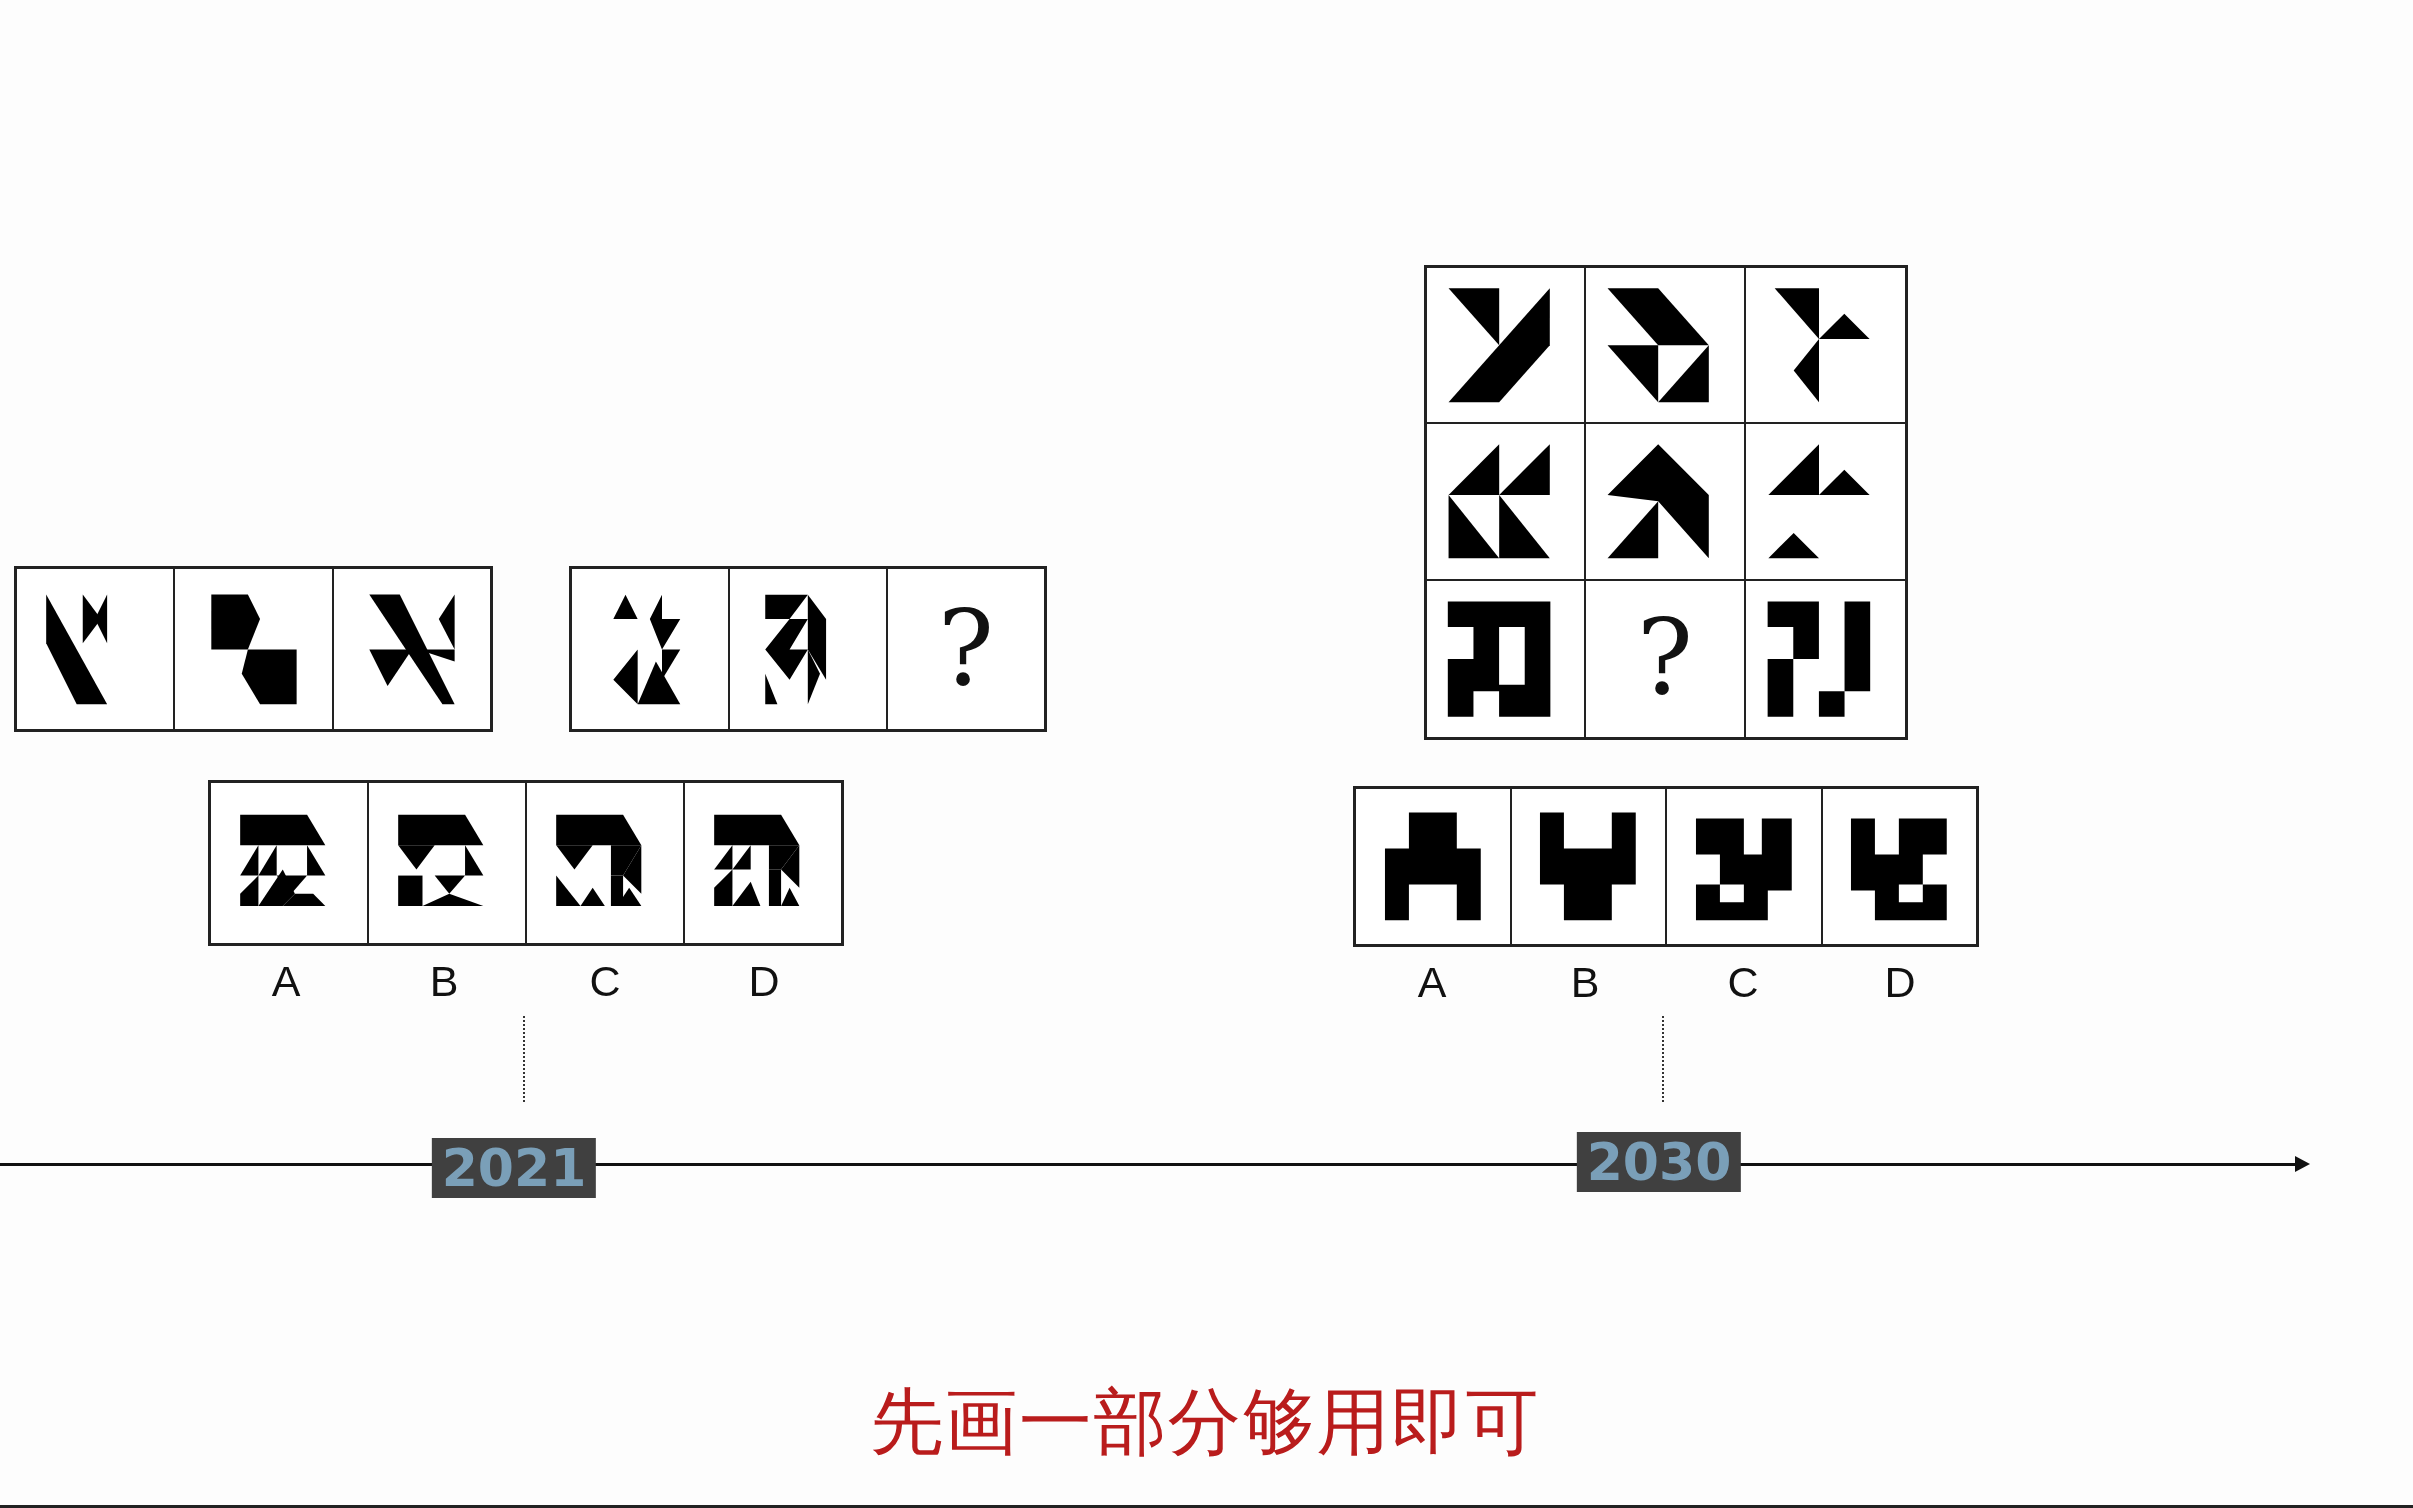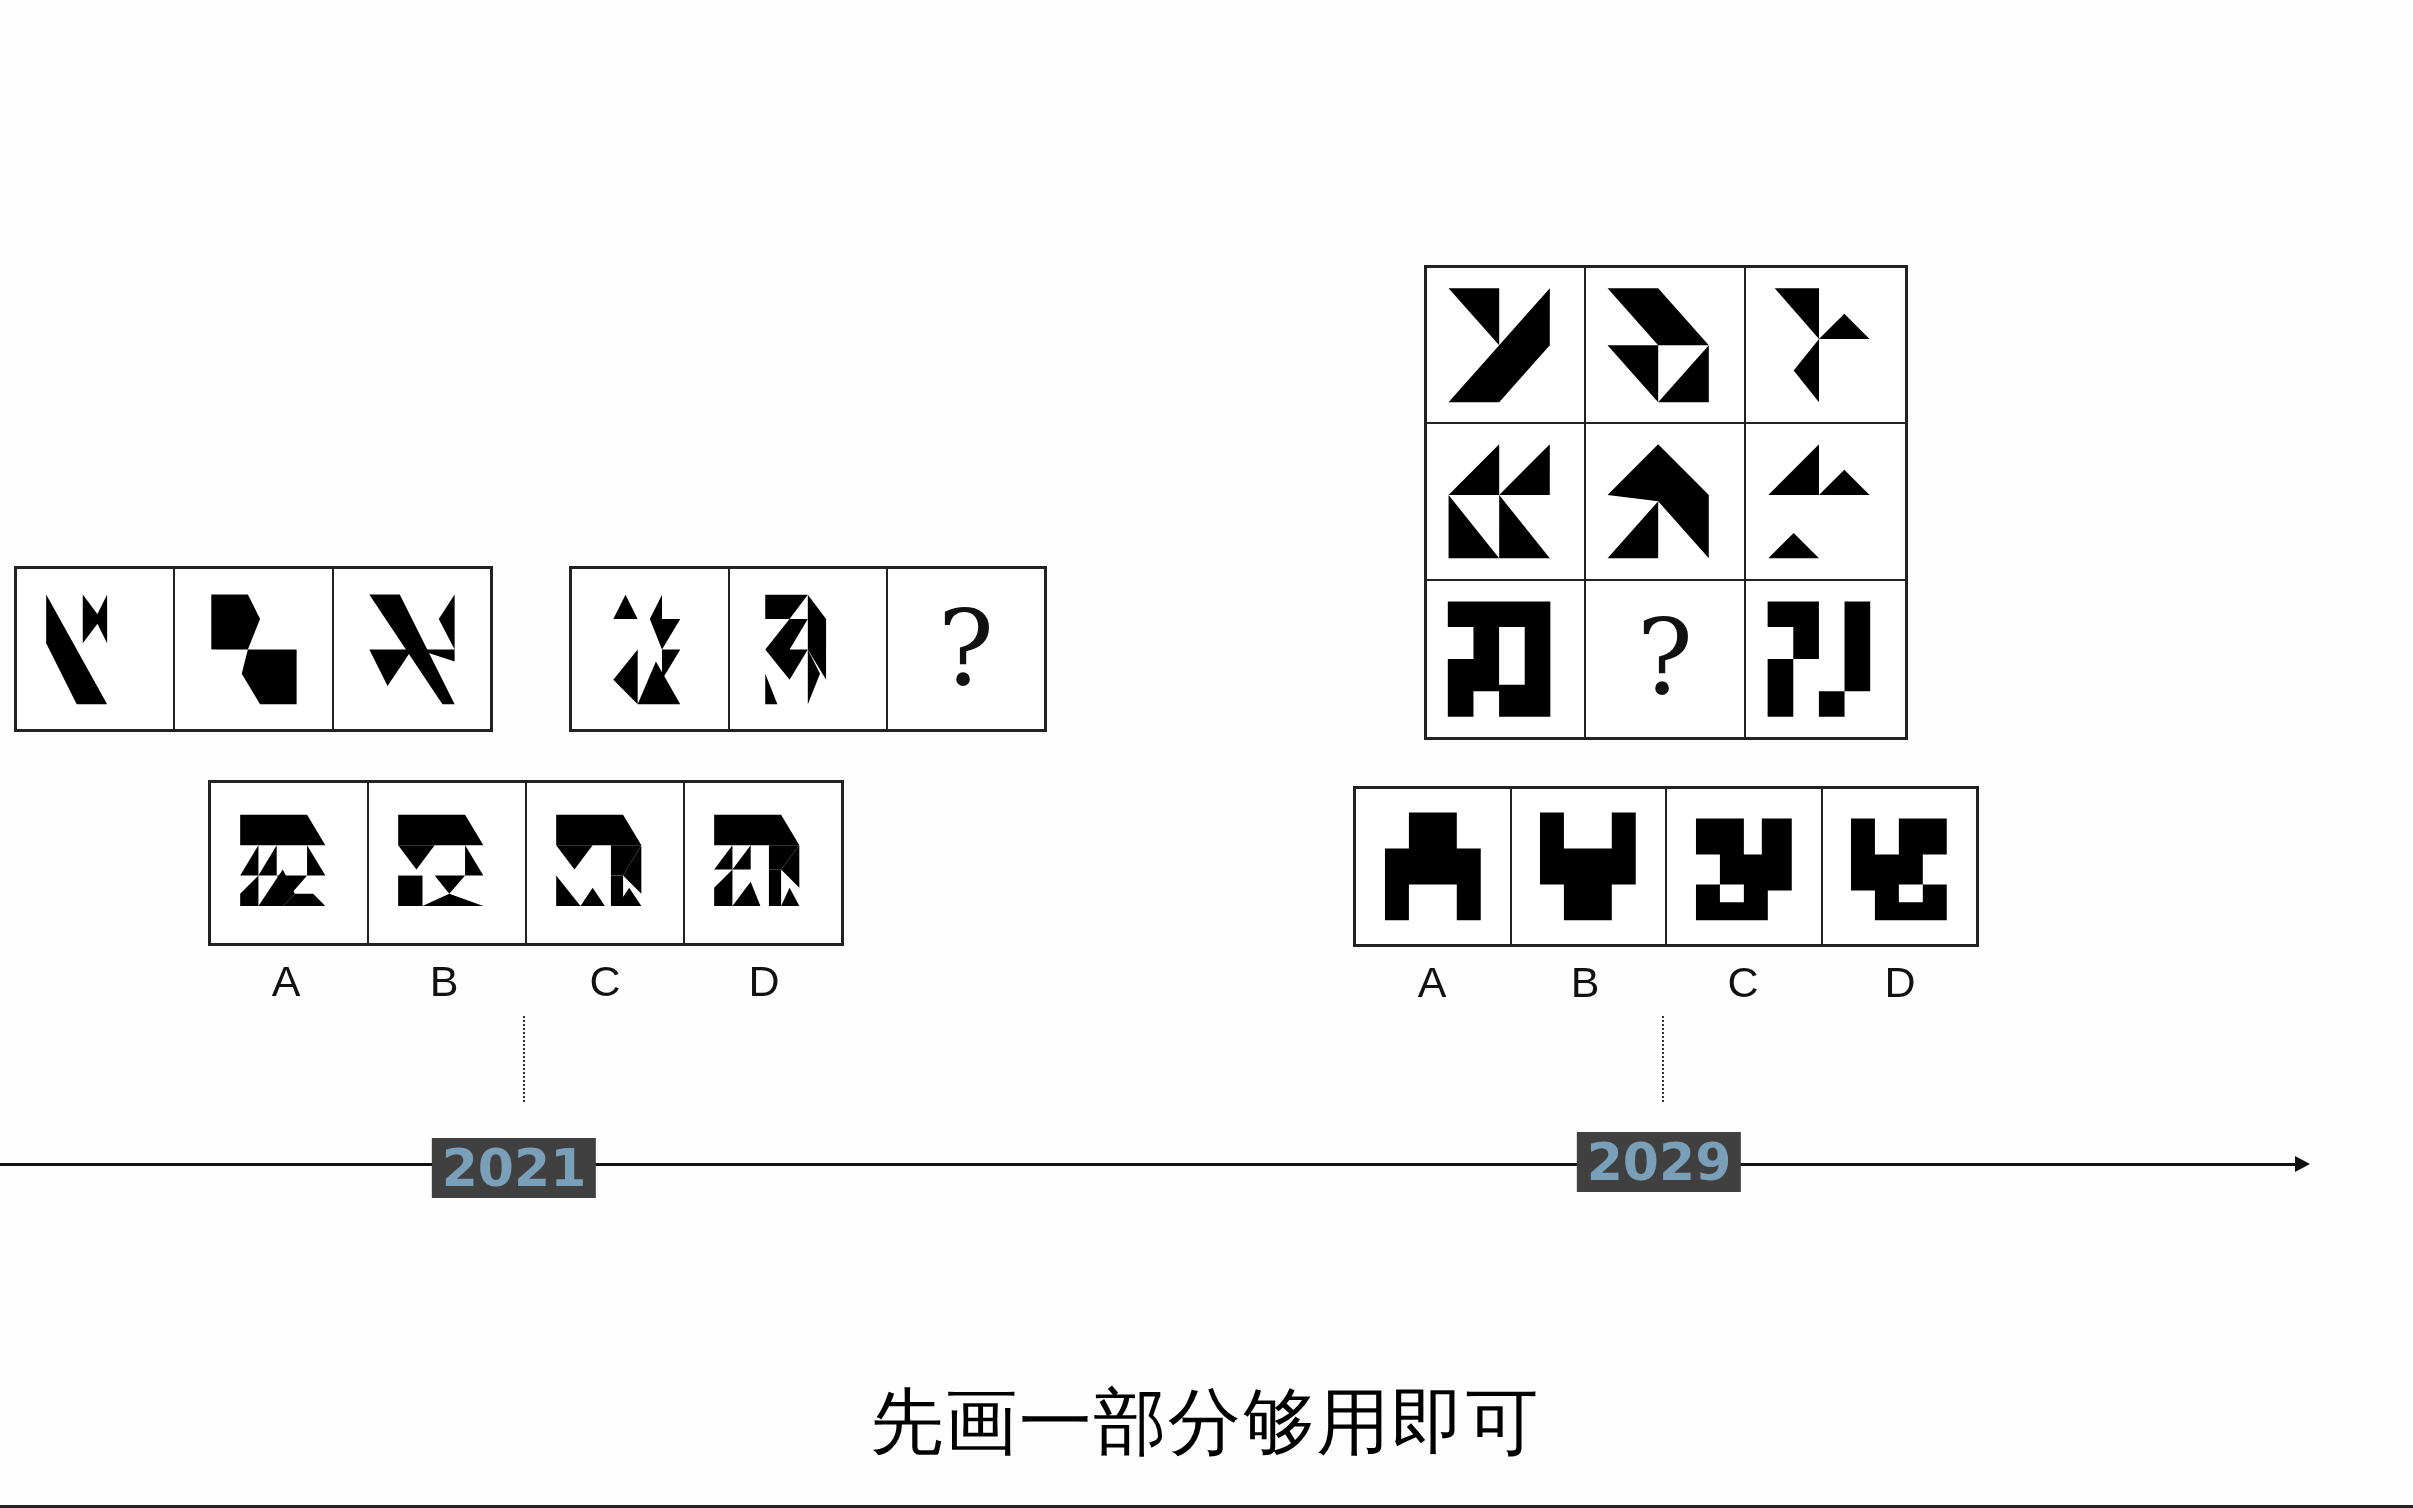--- a/index.html
+++ b/index.html
@@ -12,21 +12,21 @@
   .grid{position:absolute;display:grid;grid-template-columns:1fr 1fr 1fr;grid-template-rows:1fr 1fr 1fr;border:3.5px solid #222;box-sizing:border-box;background:#fff;}
   .gcell{border-right:2.8px solid #222;border-bottom:2.8px solid #222;display:flex;align-items:center;justify-content:center;}
   .gcell:nth-child(3n){border-right:none;}
   .gcell:nth-child(n+7){border-bottom:none;}
   .gcell svg{width:82%;height:82%;}
   .lbl{position:absolute;font-family:"Liberation Sans",sans-serif;font-size:43px;color:#111;transform:translateX(-50%);}
   .dotted{position:absolute;width:0;border-left:2.1px dotted #333;}
   .timeline{position:absolute;height:2.8px;background:#111;}
   .year{position:absolute;font-family:"DejaVu Sans","Liberation Sans",sans-serif;font-weight:bold;font-size:52px;color:#7a9fb8;background:#404040;padding:0 9.8px;transform:translate(-50%,-50%);}
   .arrowhead{position:absolute;width:0;height:0;border-top:8.4px solid transparent;border-bottom:8.4px solid transparent;border-left:15.4px solid #111;}
-  .caption{position:absolute;font-family:"DejaVu Sans","Liberation Sans",sans-serif;font-size:73px;color:#000000;transform:translateX(-50%);white-space:nowrap;letter-spacing:1.4px;}
+  .caption{position:absolute;font-family:"DejaVu Sans","Liberation Sans",sans-serif;font-size:73px;color:#b91c1c;transform:translateX(-50%);white-space:nowrap;letter-spacing:1.4px;}
   .bottomline{position:absolute;left:0;right:0;height:3.5px;background:#222;}
 </style>
 </head>
 <body>
 
 <div class="strip" style="left:14px;top:566px;width:479px;height:166px;">
   <div class="cell">
     <svg viewBox="0 0 100 100">
         <polygon points="10,5 10,45 35,95 60,95" fill="#000"></polygon>
         <polygon points="40,5 40,45 55,25" fill="#000"></polygon>
@@ -215,17 +215,17 @@
 <span class="lbl" style="left:1432px;top:958px;">A</span>
 <span class="lbl" style="left:1585px;top:958px;">B</span>
 <span class="lbl" style="left:1743px;top:958px;">C</span>
 <span class="lbl" style="left:1900px;top:958px;">D</span>
 
 <div class="dotted" style="left:1662px;top:1016px;height:86px;"></div>
 
 <div class="timeline" style="left:0;top:1163px;width:2298px;"></div>
 <div class="arrowhead" style="left:2295px;top:1156px;"></div>
 <span class="year" style="left:514px;top:1168px;">2021</span>
-<span class="year" style="left:1659px;top:1162px;">2029</span>
+<span class="year" style="left:1659px;top:1162px;">2030</span>
 
 <span class="caption" style="left:1205px;top:1374px;">先画一部分够用即可</span>
 <div class="bottomline" style="top:1505px;"></div>
 
 
 </body></html>

